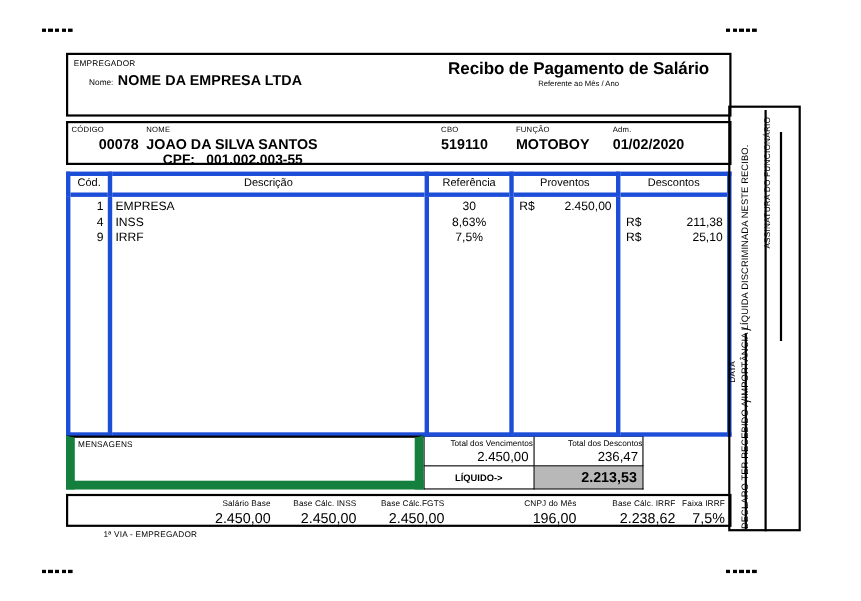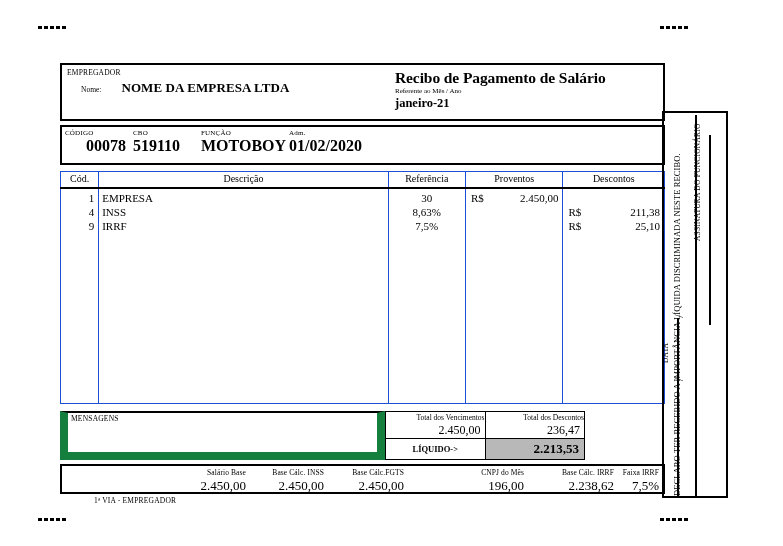--- a/index.html
+++ b/index.html
@@ -25,24 +25,23 @@
   }
   .cm-tl { left: 38px;  top: 26px; }
   .cm-tr { left: 660px; top: 26px; }
   .cm-bl { left: 38px;  top: 518px; }
   .cm-br { left: 660px; top: 518px; }
 
   
   #payslip {
     position: absolute;
     left: 60px;
-    top: 63px;
+    top: 48px;
     width: 668px;
     height: 435px;
-    font-family: Liberation Serif, serif;
   }
 
   
   .doc-col {
     position: absolute;
     left: 0;
     top: 0;
     width: 605px;
   }
 
@@ -57,34 +56,33 @@
     position: relative;
     height: 58px;
     display: flex;
   }
   .employer-left {
     flex: 1 1 auto;
     padding: 3px 0 0 5px;
   }
   .employer-right {
     flex: 0 0 262px;
-    text-align: left;
+    text-align: center;
     padding: 3px 6px 0 0;
   }
   .lbl-tiny {
     font-size: 7.5px;
     letter-spacing: .2px;
     line-height: 10px;
   }
   .field-line {
     display: flex;
     align-items: baseline;
     margin-top: 2px;
     padding-left: 14px;
-    gap: 16px;
   }
   .field-line .fl-label {
     font-size: 7.5px;
     margin-right: 4px;
   }
   .field-line .fl-value {
     font-size: 13px;
     font-weight: bold;
     letter-spacing: .1px;
   }
@@ -112,21 +110,21 @@
     display: flex;
   }
   .emp-cell { position: relative; }
   .emp-head {
     font-size: 7px;
     line-height: 9px;
     padding: 2px 0 0 3px;
     letter-spacing: .2px;
   }
   .emp-val {
-    font-size: 16px;
+    font-size: 13px;
     font-weight: bold;
     padding-left: 3px;
     line-height: 15px;
   }
   .emp-codigo { width: 68px; }
   .emp-nome   { width: 268px; }
   .emp-cbo    { width: 68px; }
   .emp-funcao { width: 88px; }
   .emp-adm    { width: 100px; }
   .cpf-line {
@@ -142,21 +140,21 @@
     margin-top: 6px;
     height: 240px;
     position: relative;
   }
   table.main {
     border-collapse: collapse;
     width: 100%;
     table-layout: fixed;
   }
   table.main th, table.main td {
-    border: 1px solid #1d4ed8;
+    border: 4px solid #1d4ed8;
     padding: 0;
     font-size: 11px;
     vertical-align: top;
   }
   table.main thead th {
     font-weight: normal;
     font-size: 10px;
     height: 15px;
     text-align: center;
     border-bottom: 2px solid #000;
@@ -348,28 +346,32 @@
       <div class="employer-left">
         <div class="lbl-tiny">EMPREGADOR</div>
         <div class="field-line">
           <span class="fl-label">Nome:</span>
           <span class="fl-value">NOME DA EMPRESA LTDA</span>
         </div>
       </div>
       <div class="employer-right">
         <div class="doc-title">Recibo de Pagamento de Salário</div>
         <div class="ref-label">Referente ao Mês / Ano</div>
-        <div class="ref-value">janeiro-21</div>
       </div>
     </div>
 
     <div class="box employee-block">
       <div class="emp-cell emp-codigo">
         <div class="emp-head">CÓDIGO</div>
         <div class="emp-val ta-r" style="padding-right:4px;">00078</div>
+      </div>
+      <div class="emp-cell emp-nome">
+        <div class="emp-head">NOME</div>
+        <div class="emp-val">JOAO DA SILVA SANTOS</div>
+        <div class="cpf-line">CPF:   001.002.003-55</div>
       </div>
       <div class="emp-cell emp-cbo">
         <div class="emp-head">CBO</div>
         <div class="emp-val">519110</div>
       </div>
       <div class="emp-cell emp-funcao">
         <div class="emp-head">FUNÇÃO</div>
         <div class="emp-val">MOTOBOY</div>
       </div>
       <div class="emp-cell emp-adm">

